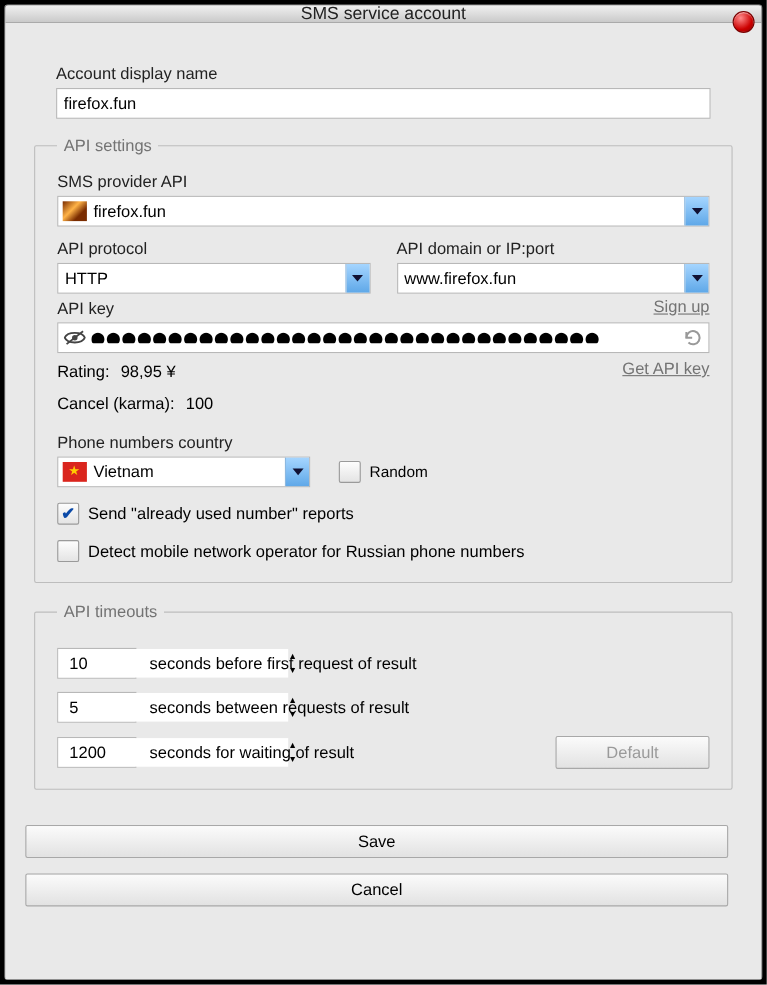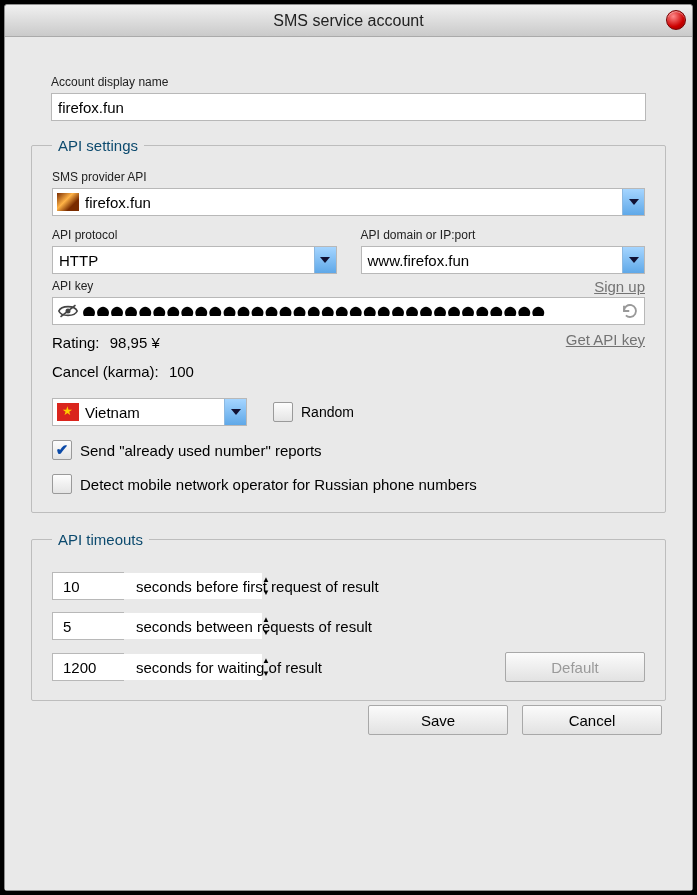--- a/index.html
+++ b/index.html
@@ -15,21 +15,21 @@
   position: absolute;
   top: 4px; left: 4px;
   width: 689px; height: 887px;
   background: #e9e9e9;
   border: 1px solid #8f8f8f;
   border-radius: 3px;
   display: flex;
   flex-direction: column;
 }
 .titlebar {
-  height: 32px;
+  height: 16px;
   background: linear-gradient(#f0f0f0, #cacaca);
   border-bottom: 1px solid #aaa;
   position: relative;
   display: flex;
   align-items: center;
   justify-content: center;
   border-radius: 3px 3px 0 0;
 }
 .titlebar-title { font-size: 16px; color: #222; }
 .close-btn {
@@ -40,42 +40,42 @@
   background: radial-gradient(circle at 35% 30%, #ff8a8a, #cc0000 60%, #880000);
   border: 1px solid #700;
   box-shadow: inset 0 1px 1px rgba(255,255,255,0.5);
 }
 .content {
   flex: 1;
   background: #e9e9e9;
   padding: 18px;
   overflow: hidden;
 }
-.field-label { font-size: 12px; color: #222; margin-bottom: 4px; display: block; }
+.field-label { font-size: 15px; color: #222; margin-bottom: 4px; display: block; }
 .text-input {
   width: 100%;
   height: 28px;
   background: #fff;
   border: 1px solid #b8b8b8;
   padding: 2px 6px;
   font-size: 15px;
 }
 .main-block { padding: 20px 28px 6px 28px; }
 
 fieldset {
   border: 1px solid #bdbdbd;
   border-radius: 2px;
   margin: 10px 8px 0 8px;
   padding: 12px 20px 18px 20px;
   position: relative;
 }
 legend {
   font-size: 15px;
   padding: 0 6px;
-  color: #0c4a6e;
+  color: #737373;
 }
 
 .dropdown {
   position: relative;
   height: 28px;
   background: #fff;
   border: 1px solid #b8b8b8;
   display: flex;
   align-items: center;
   padding-left: 4px;
@@ -194,21 +194,22 @@
 }
 .button:disabled, .button.disabled {
   color: #9a9a9a;
   cursor: default;
 }
 .footer {
   display: flex;
   justify-content: flex-end;
   gap: 14px;
   padding-right: 12px;
-  margin-top: 4px;
+  margin-top: 32px;
+  flex-direction: column;
 }
 .underline-accel::first-letter { text-decoration: underline; }
 </style>
 </head>
 <body>
 
 <div class="window">
   <div class="titlebar">
     <span class="titlebar-title">SMS service account</span>
     <div class="close-btn"></div>
@@ -279,22 +280,23 @@
       <div class="info-line" style="margin-top:-14px">
         <span class="key">Rating:</span>
         <span>98,95 ¥</span>
       </div>
       <div class="info-line">
         <span class="key">Cancel (karma):</span>
         <span>100</span>
       </div>
 
       <div style="margin-top:18px">
+        <label class="field-label">Phone numbers country</label>
         <div style="display:flex;gap:26px;align-items:center">
-          <div class="dropdown" style="width:195px">
+          <div class="dropdown" style="width:230px">
             <div class="flag flag-vn"></div>
             <span class="dd-text">Vietnam</span>
             <div class="dd-arrow"></div>
           </div>
           <div class="checkbox"></div>
           <span style="margin-left:-18px">Random</span>
         </div>
       </div>
 
       <div class="checkbox-row">

